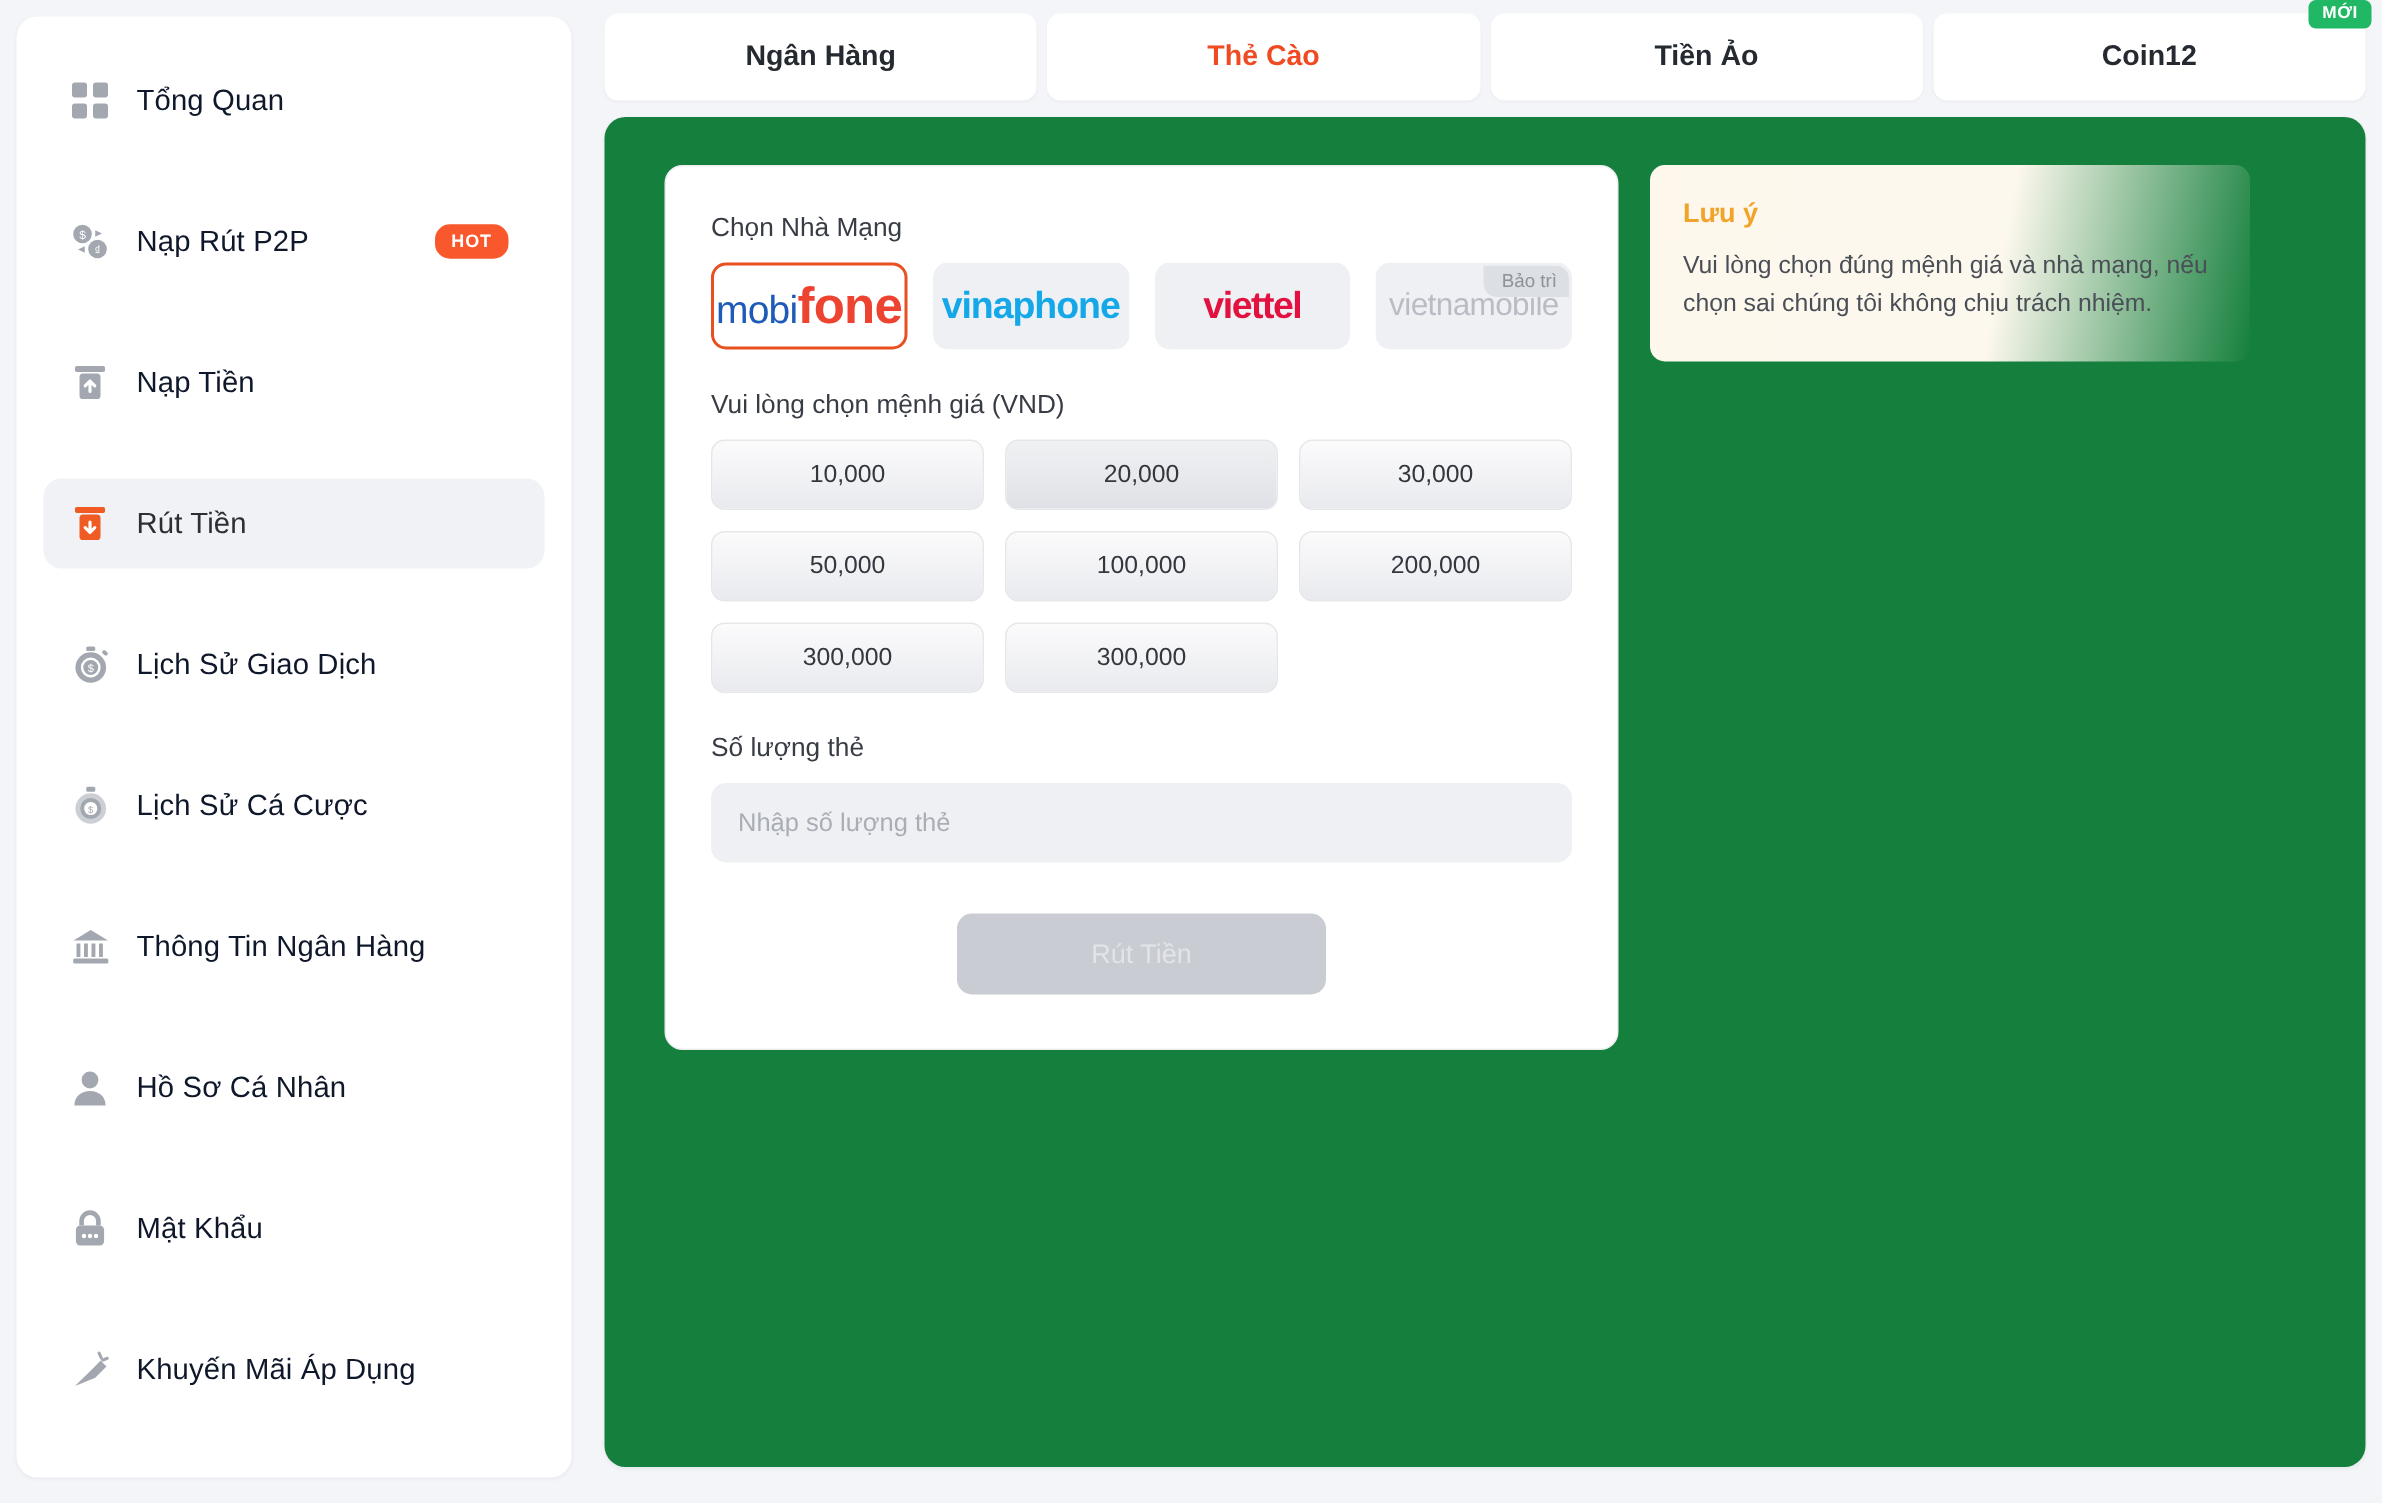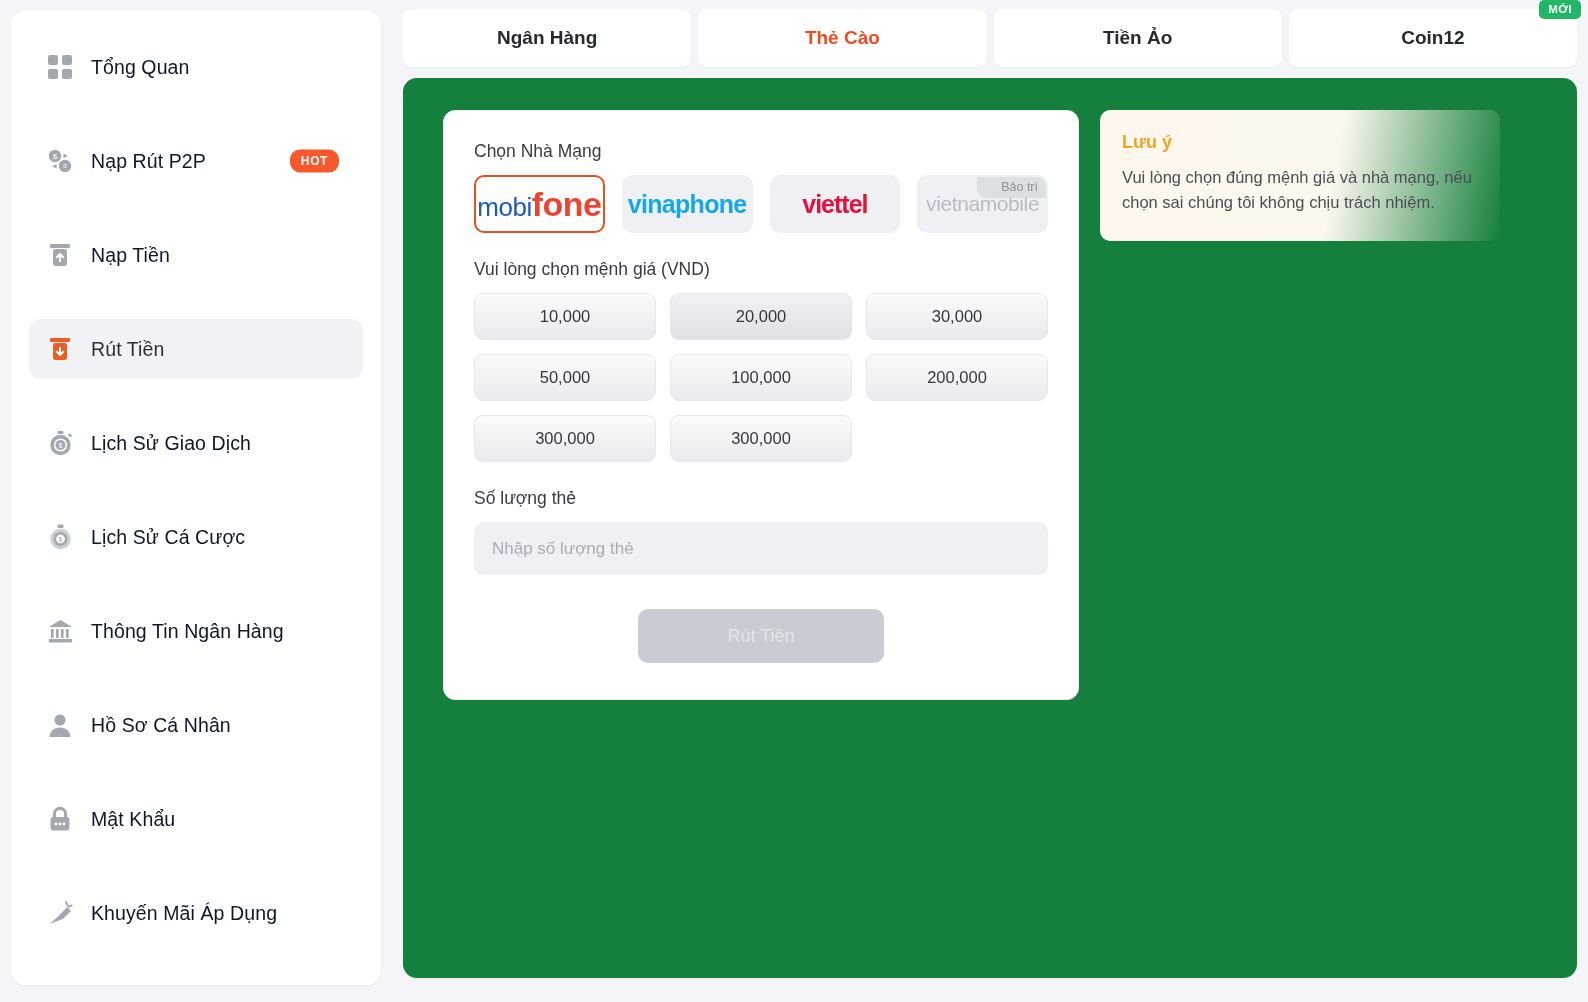--- a/index.html
+++ b/index.html
@@ -145,21 +145,21 @@
   .logo-fone { color: #ec4431; font-weight: 700; font-size: 34px; letter-spacing: -.5px; margin-top: 48px;}
   .logo-vina { color: #14a8e8; }
   .logo-viettel { color: #e2113f; letter-spacing: -1px; }
   .logo-vnm { color: #b9bcc4; font-weight: 500; font-size: 21px; letter-spacing: -.4px;}
   .maint-badge {
     position: absolute;
     top: 0; right: 0;
     background: #dcdfe4;
     color: #8d929b;
     font-size: 12.5px;
-    padding: 3px 8px 4px 24px;
+    padding: 3px 8px 4px 12px;
     border-radius: 0 9px 0 9px;
   }
 
   
   .denoms {
     display: grid;
     grid-template-columns: repeat(3, 182px);
     gap: 14px 14px;
     margin-bottom: 26px;
   }

